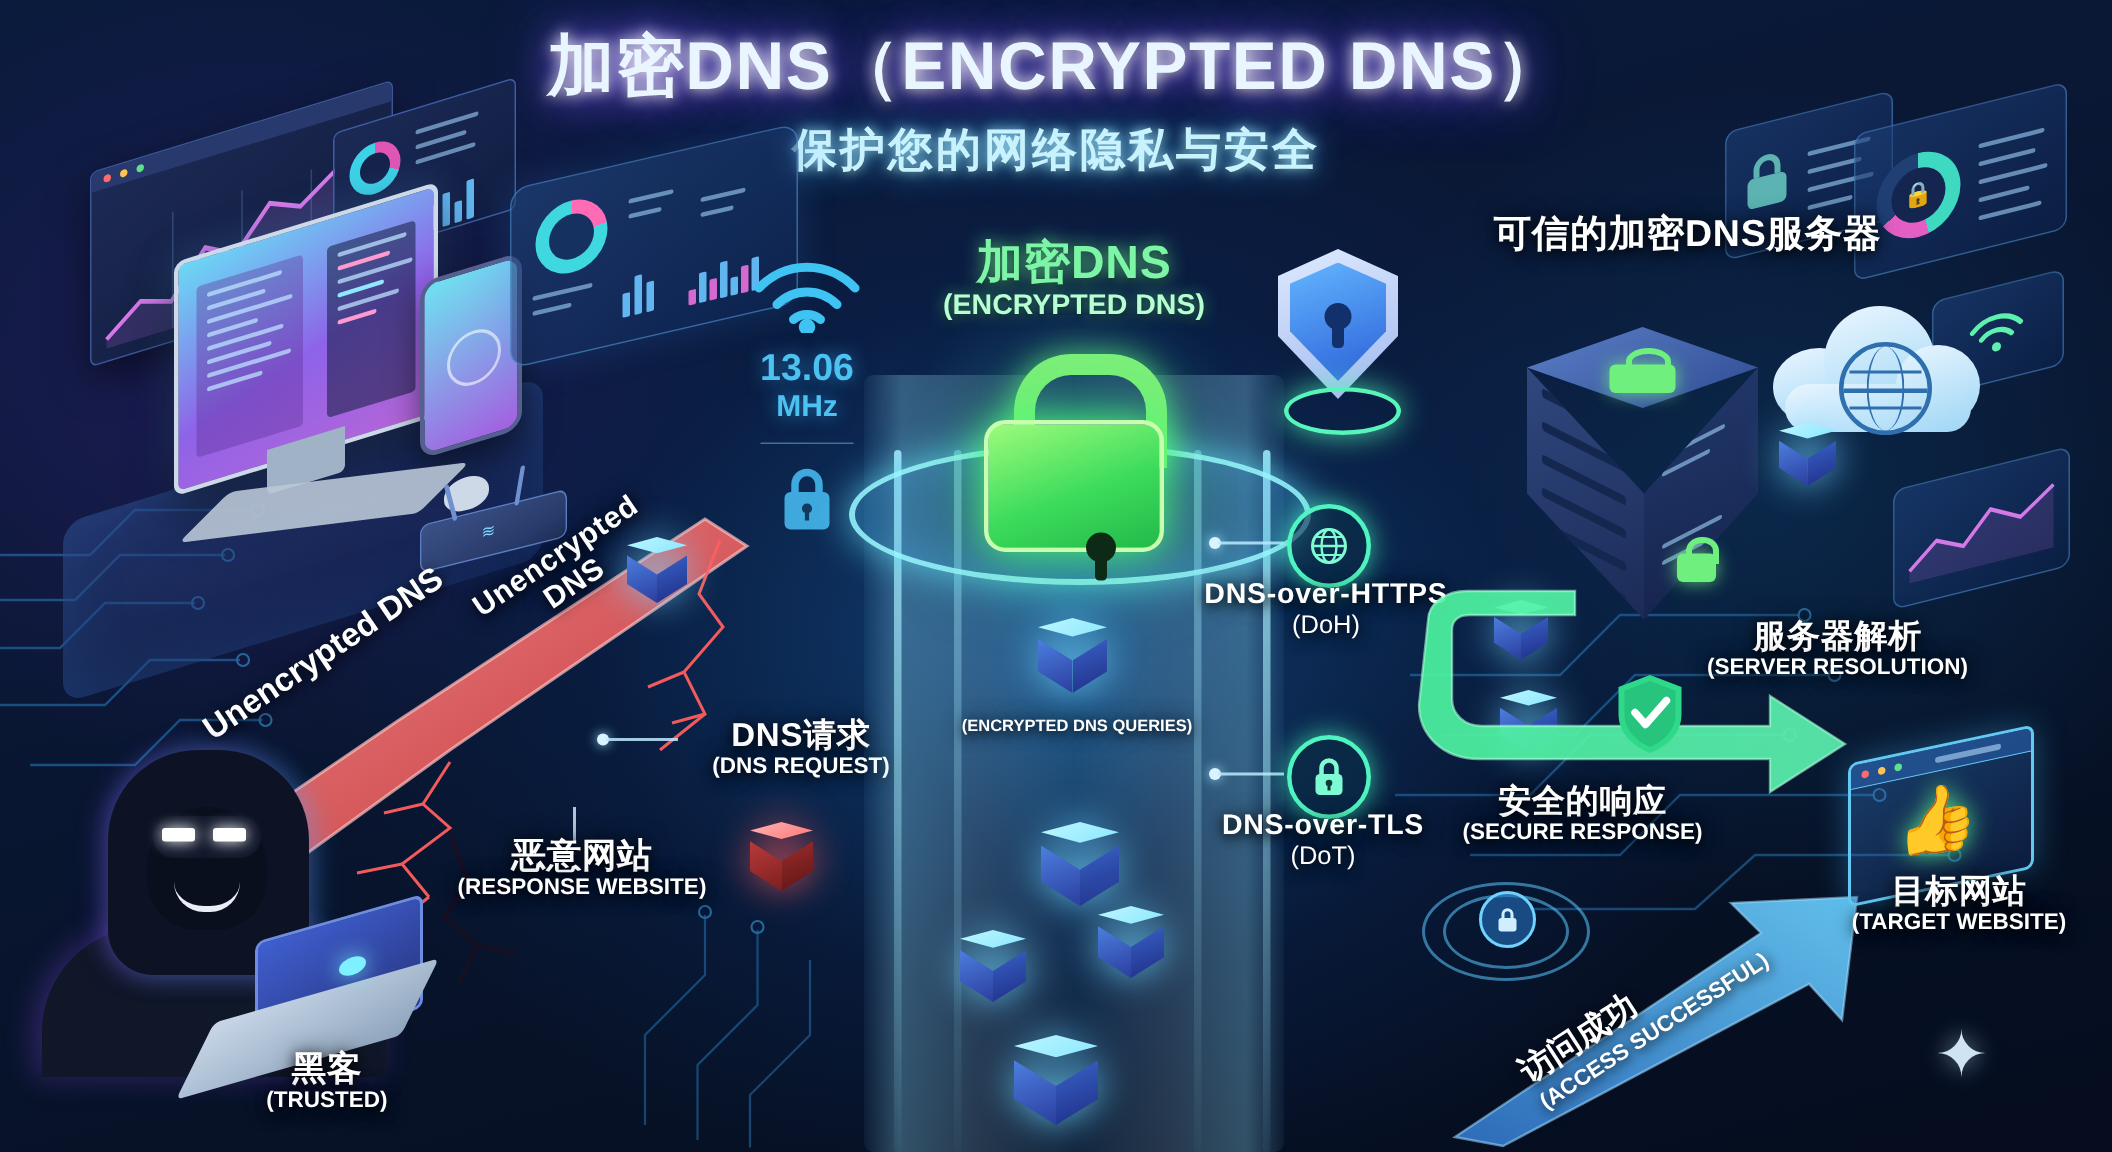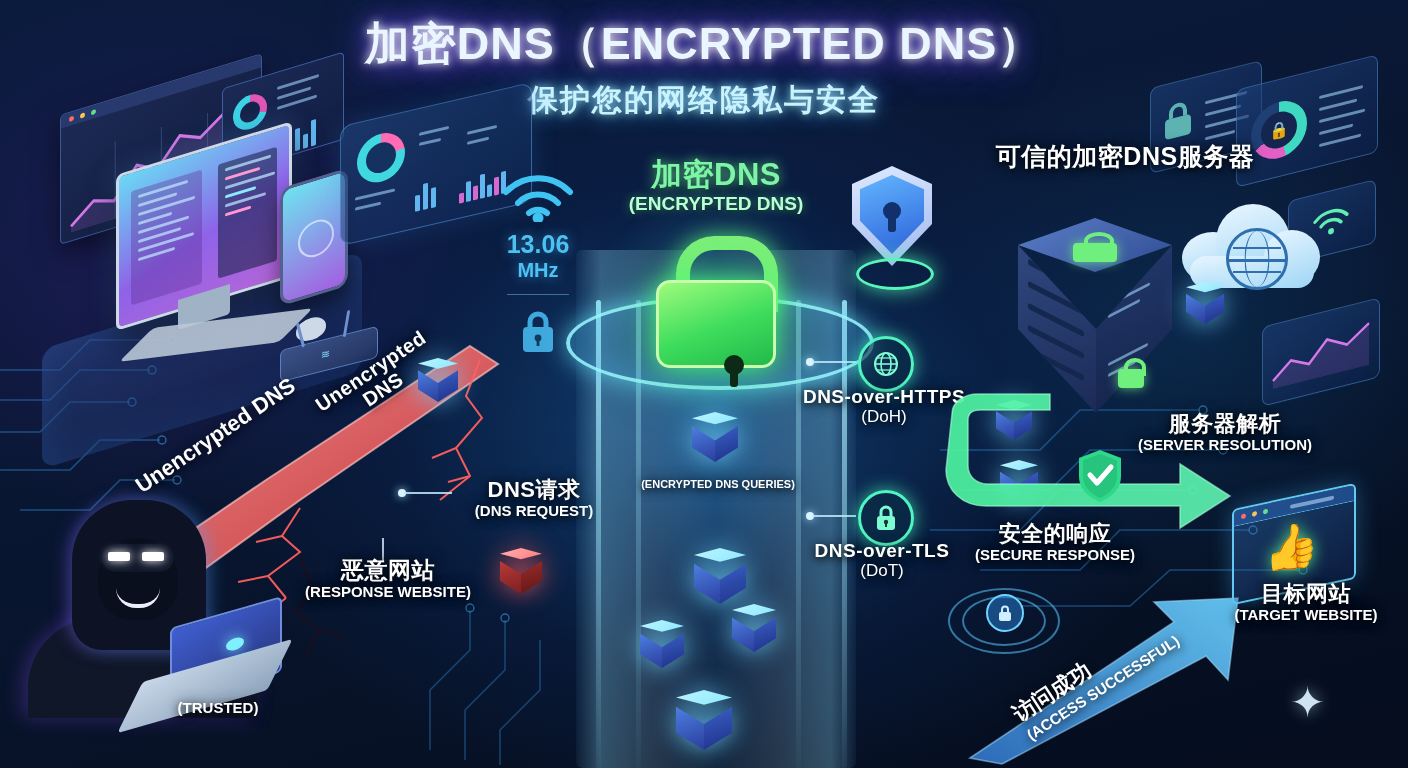--- a/index.html
+++ b/index.html
@@ -485,20 +485,21 @@
     <span class="eye" style="left:122px"></span>
     <div class="grin"></div>
     <div class="laptop">
       <div class="lp-screen"></div>
       <div class="lp-base"></div>
       <div style="position:absolute;left:96px;top:26px;width:18px;height:12px;border-radius:50%;
                   background:#7ef0ff;box-shadow:0 0 14px rgba(120,235,255,.9);transform:skewY(-16deg)"></div>
     </div>
   </div>
   <div class="lbl" style="left:118px;top:700px;width:200px">
+    <span class="cn" style="font-size:23px">黑客</span>
     <span class="en" style="font-size:15px">(TRUSTED)</span>
   </div>
 
   <div id="tunnel" class="lyr"></div>
   <span class="vbeam" style="left:596px"></span>
   <span class="vbeam" style="left:636px;opacity:.55"></span>
   <span class="vbeam" style="left:796px;opacity:.55"></span>
   <span class="vbeam" style="left:842px"></span>
   <div class="ellipse-top"></div>
 

